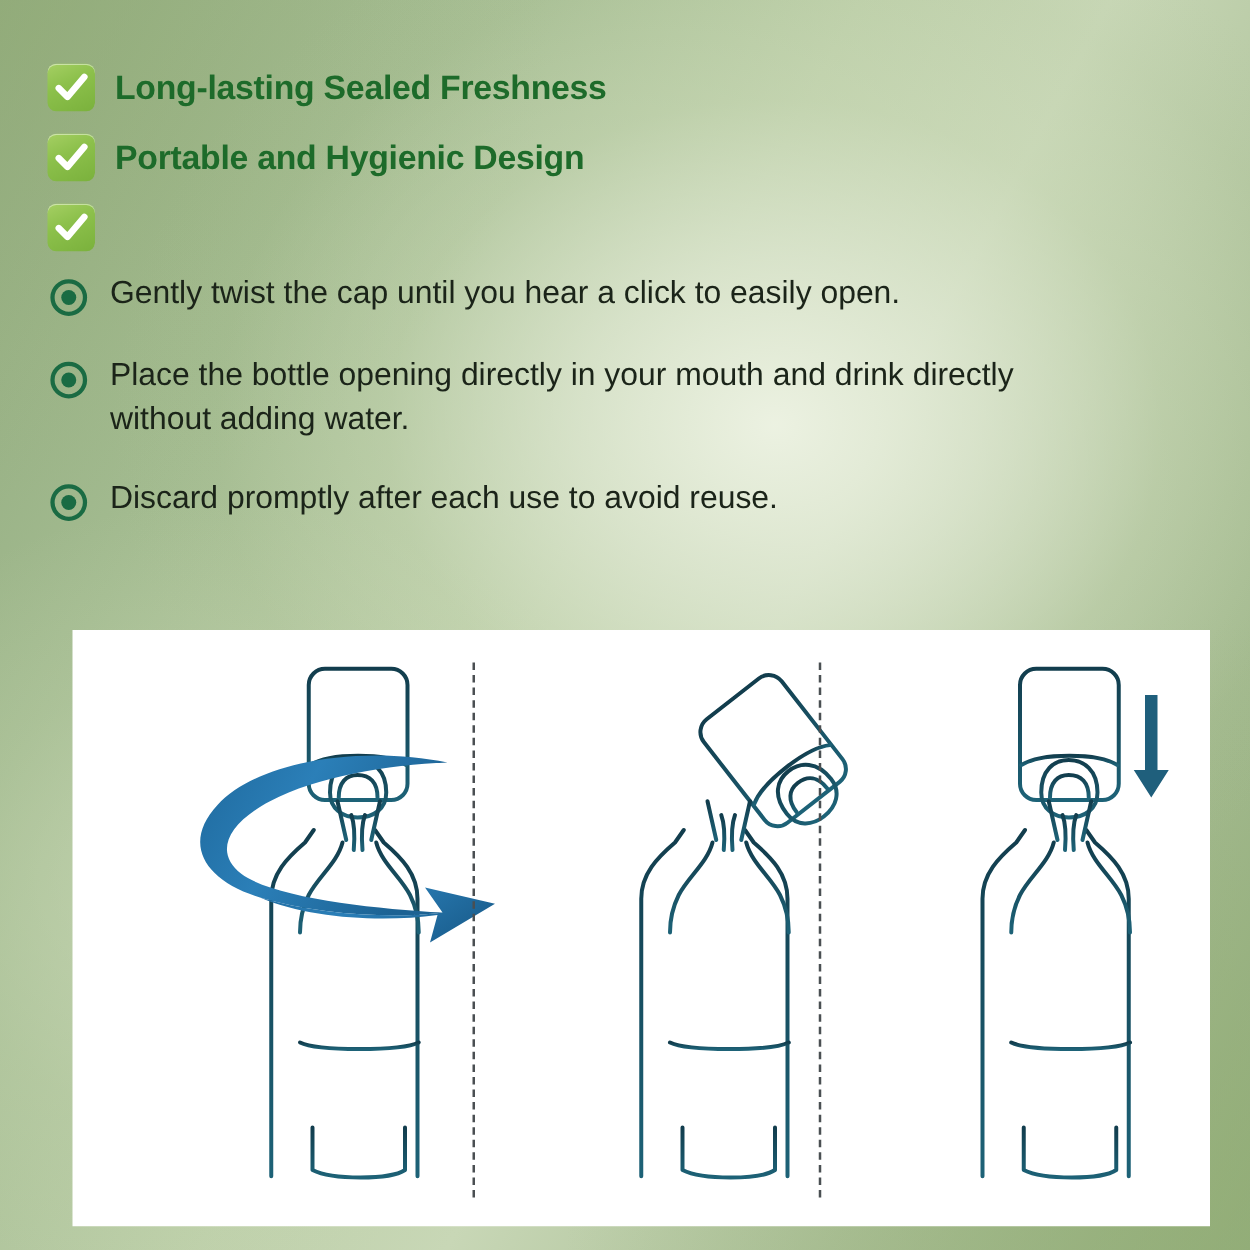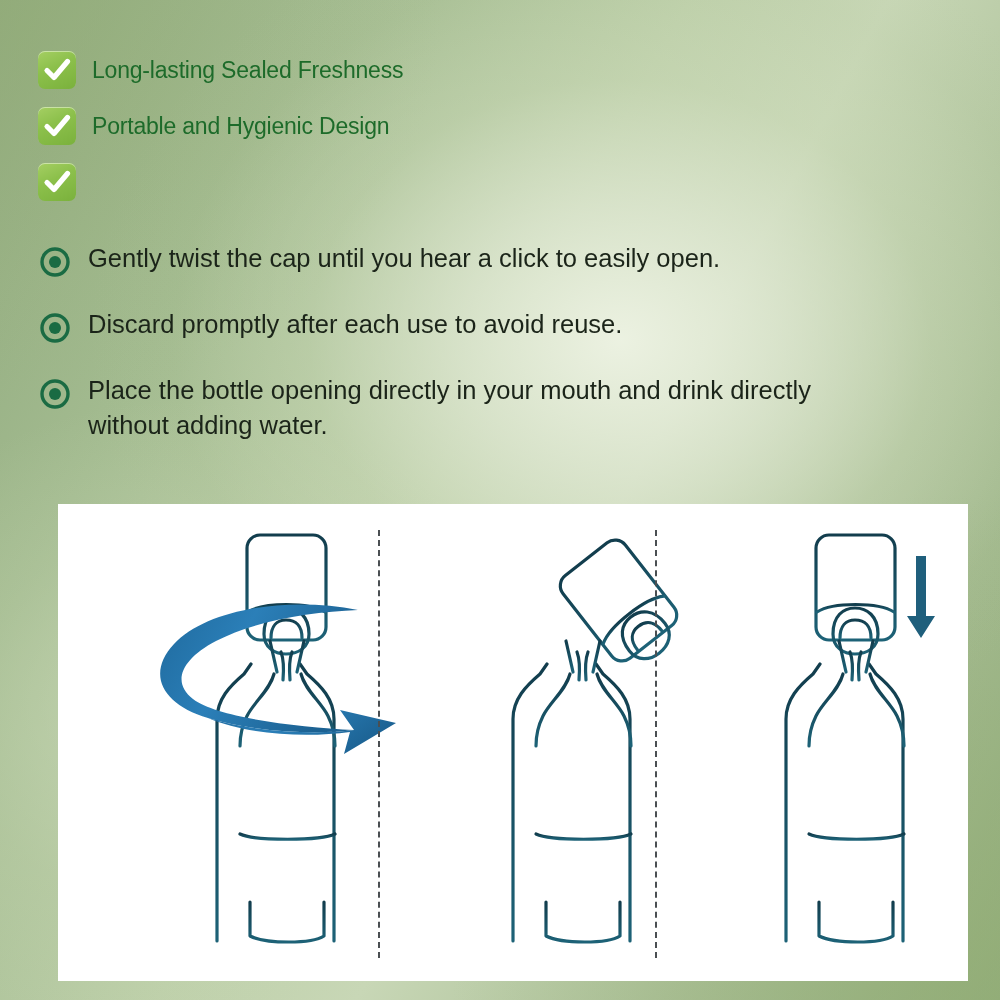--- a/index.html
+++ b/index.html
@@ -52,32 +52,32 @@
   }
   .check-box svg {
     position: absolute;
     left: 0; top: 0;
     width: 38px;
     height: 38px;
     display: block;
   }
   .feature-label {
     margin-left: 16px;
-    font-size: 23px;
-    font-weight: normal;
+    font-size: 27px;
+    font-weight: bold;
     color: #1d6b2a;
     letter-spacing: -0.2px;
     white-space: nowrap;
   }
 
   
   .steps {
     position: absolute;
     left: 38px;
-    top: 241px;
+    top: 217px;
     width: 820px;
   }
   .step-row {
     display: flex;
     align-items: flex-start;
     margin-bottom: 28px;
   }
   .step-bullet {
     flex: 0 0 34px;
     width: 34px;
@@ -173,31 +173,31 @@
       <div class="step-text">Gently twist the cap until you hear a click to easily open.</div>
     </div>
 
     <div class="step-row">
       <div class="step-bullet">
         <svg viewBox="0 0 34 34" aria-hidden="true">
           <circle cx="17" cy="17" r="13" fill="none" stroke="#1a6b43" stroke-width="3.4"></circle>
           <circle cx="17" cy="17" r="6" fill="#1a6b43"></circle>
         </svg>
       </div>
-      <div class="step-text">Discard promptly after each use to avoid reuse.</div>
+      <div class="step-text">Place the bottle opening directly in your mouth and drink directly without adding water.</div>
     </div>
 
     <div class="step-row">
       <div class="step-bullet">
         <svg viewBox="0 0 34 34" aria-hidden="true">
           <circle cx="17" cy="17" r="13" fill="none" stroke="#1a6b43" stroke-width="3.4"></circle>
           <circle cx="17" cy="17" r="6" fill="#1a6b43"></circle>
         </svg>
       </div>
-      <div class="step-text">Place the bottle opening directly in your mouth and drink directly without adding water.</div>
+      <div class="step-text">Discard promptly after each use to avoid reuse.</div>
     </div>
 
   </div>
 
   <div class="panel">
     <div class="panel-inner">
 
       <svg class="panel-svg" viewBox="0 0 910 477" aria-hidden="true">
         <defs>
           <linearGradient id="gradArrow" x1="0" y1="0" x2="1" y2="0.35">

